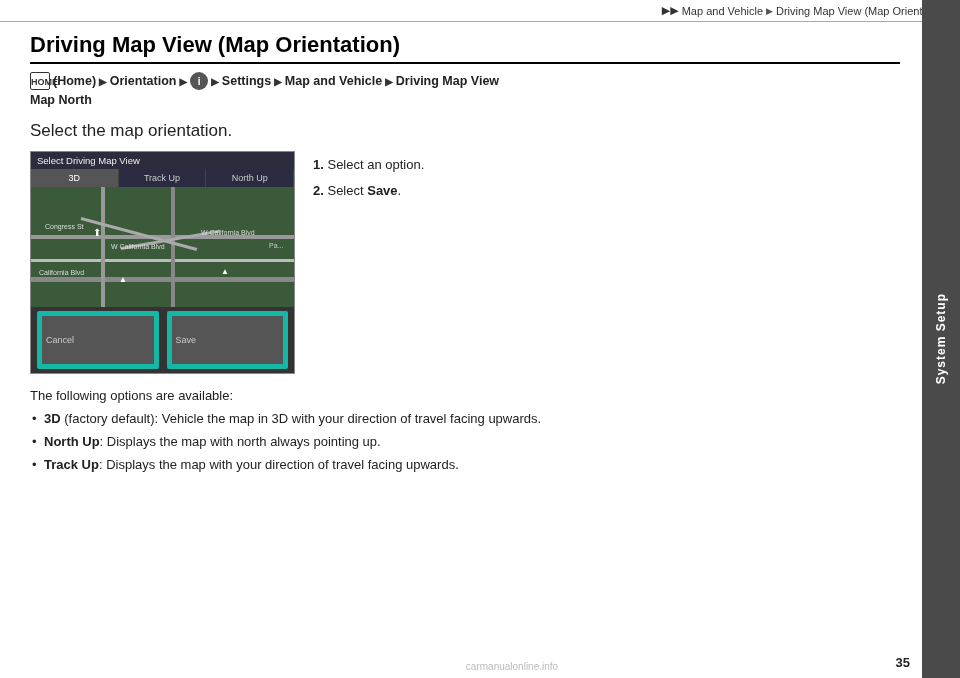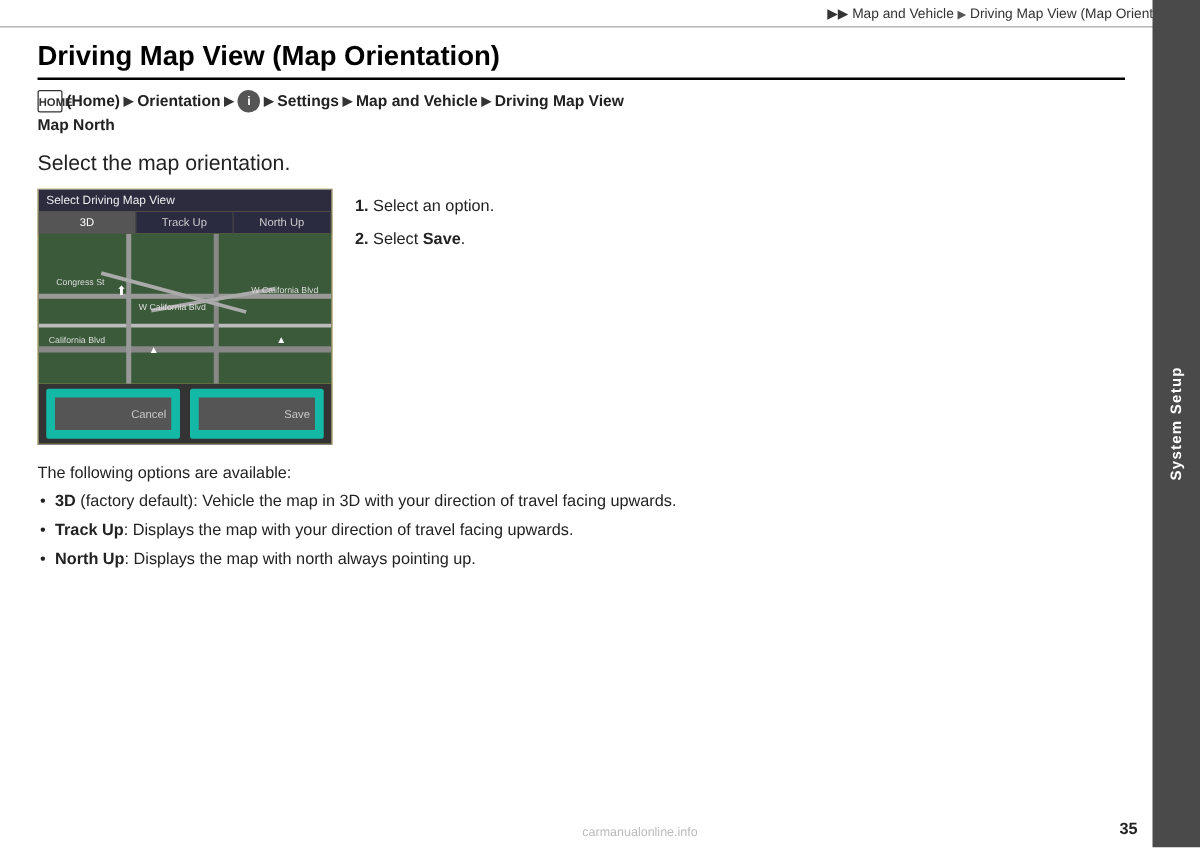--- a/index.html
+++ b/index.html
@@ -145,24 +145,24 @@
     
     .content-row {
       display: flex;
       gap: 18px;
       margin-bottom: 14px;
       align-items: flex-start;
     }
 
     
     .screenshot-box {
-      width: 236px;
+      width: 265px;
       flex-shrink: 0;
       border: 1px solid #888;
-      background: #fde047;
+      background: #701a75;
       font-size: 10px;
     }
 
     .screenshot-titlebar {
       background: #2c2c3e;
       color: #eee;
       font-size: 9.5px;
       padding: 3px 6px;
     }
 
@@ -225,26 +225,26 @@
 
     .screenshot-footer {
       display: flex;
       background: #333;
       padding: 4px 6px;
       gap: 8px;
     }
 
     .footer-btn {
       flex: 1;
-      text-align: right;
+      text-align: left;
       background: #555;
       color: #ccc;
       font-size: 9px;
-      padding: 8px 4px;
-      border: 7px solid #14b8a6;
+      padding: 19px 4px;
+      border: 5px solid #14b8a6;
       border-radius: 2px;
     }
 
     
     .steps-col {
       flex: 1;
       padding-top: 4px;
     }
 
     .step-item {
@@ -388,22 +388,22 @@
     </div>
   </div>
 
   <p class="options-intro">The following options are available:</p>
 
   <ul class="options-list">
     <li>
       <span class="bold-term">3D</span><span> (factory default): Vehicle the map in 3D with your direction of travel facing upwards.</span>
     </li>
     <li>
+      <span class="bold-term">North Up</span><span>: Displays the map with north always pointing up.</span>
+    </li>
+    <li>
       <span class="bold-term">Track Up</span><span>: Displays the map with your direction of travel facing upwards.</span>
     </li>
-    <li>
-      <span class="bold-term">North Up</span><span>: Displays the map with north always pointing up.</span>
-    </li>
   </ul>
 
 </div>
 
 <div class="watermark">carmanualonline.info</div>
 
 </body></html>

